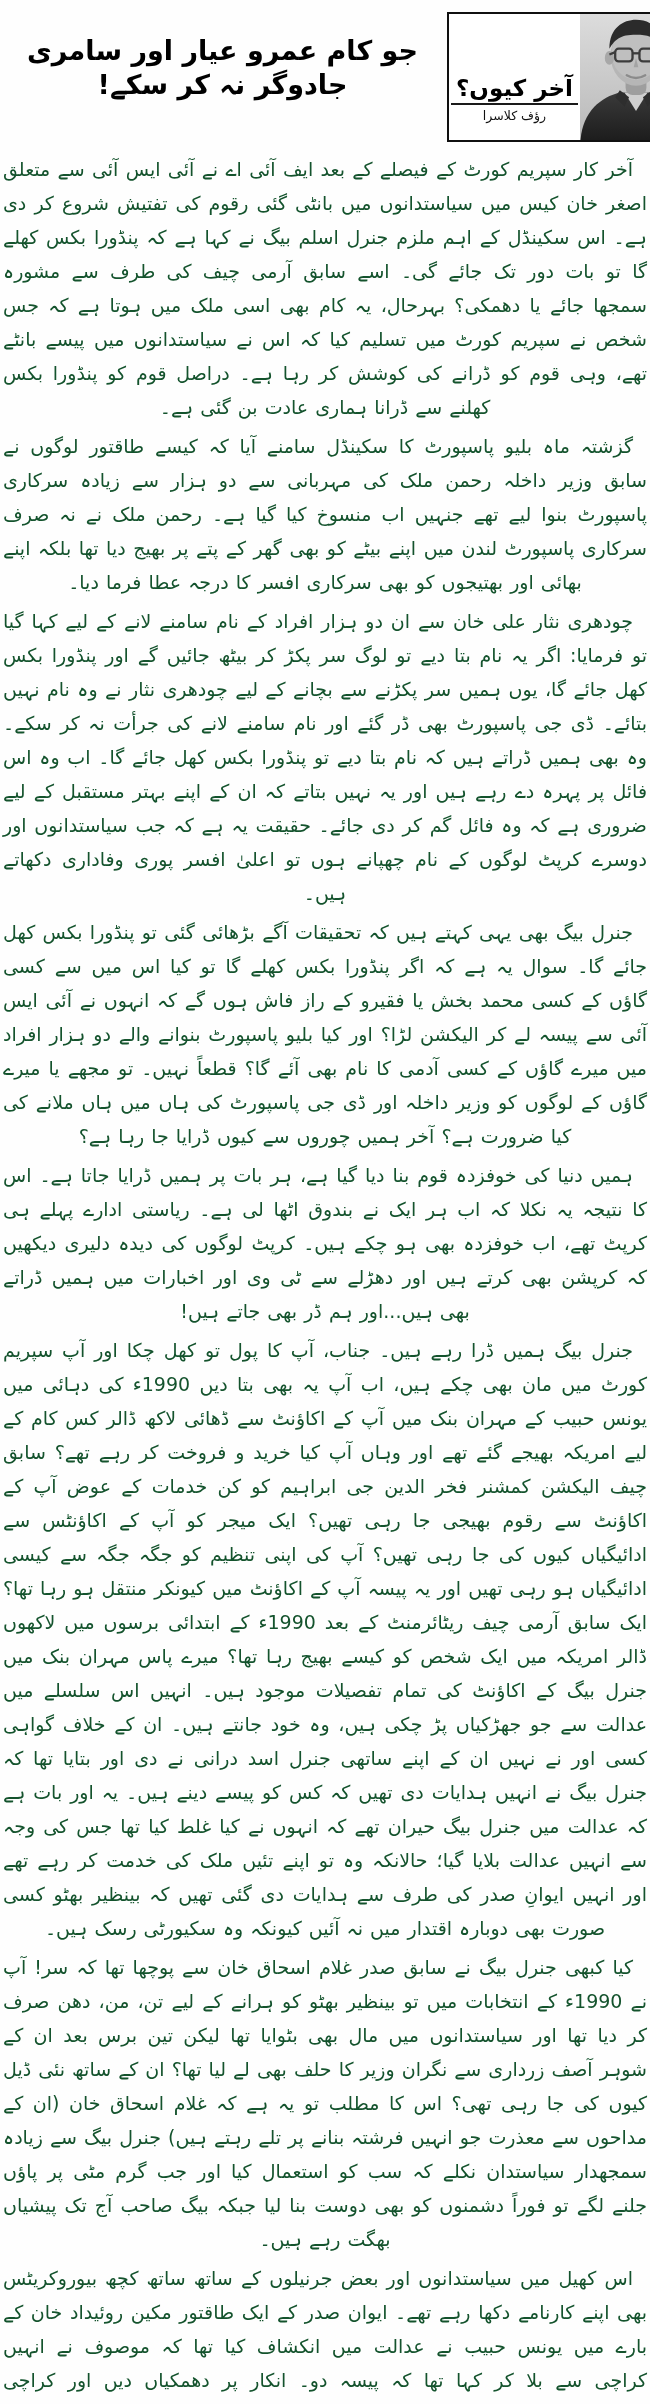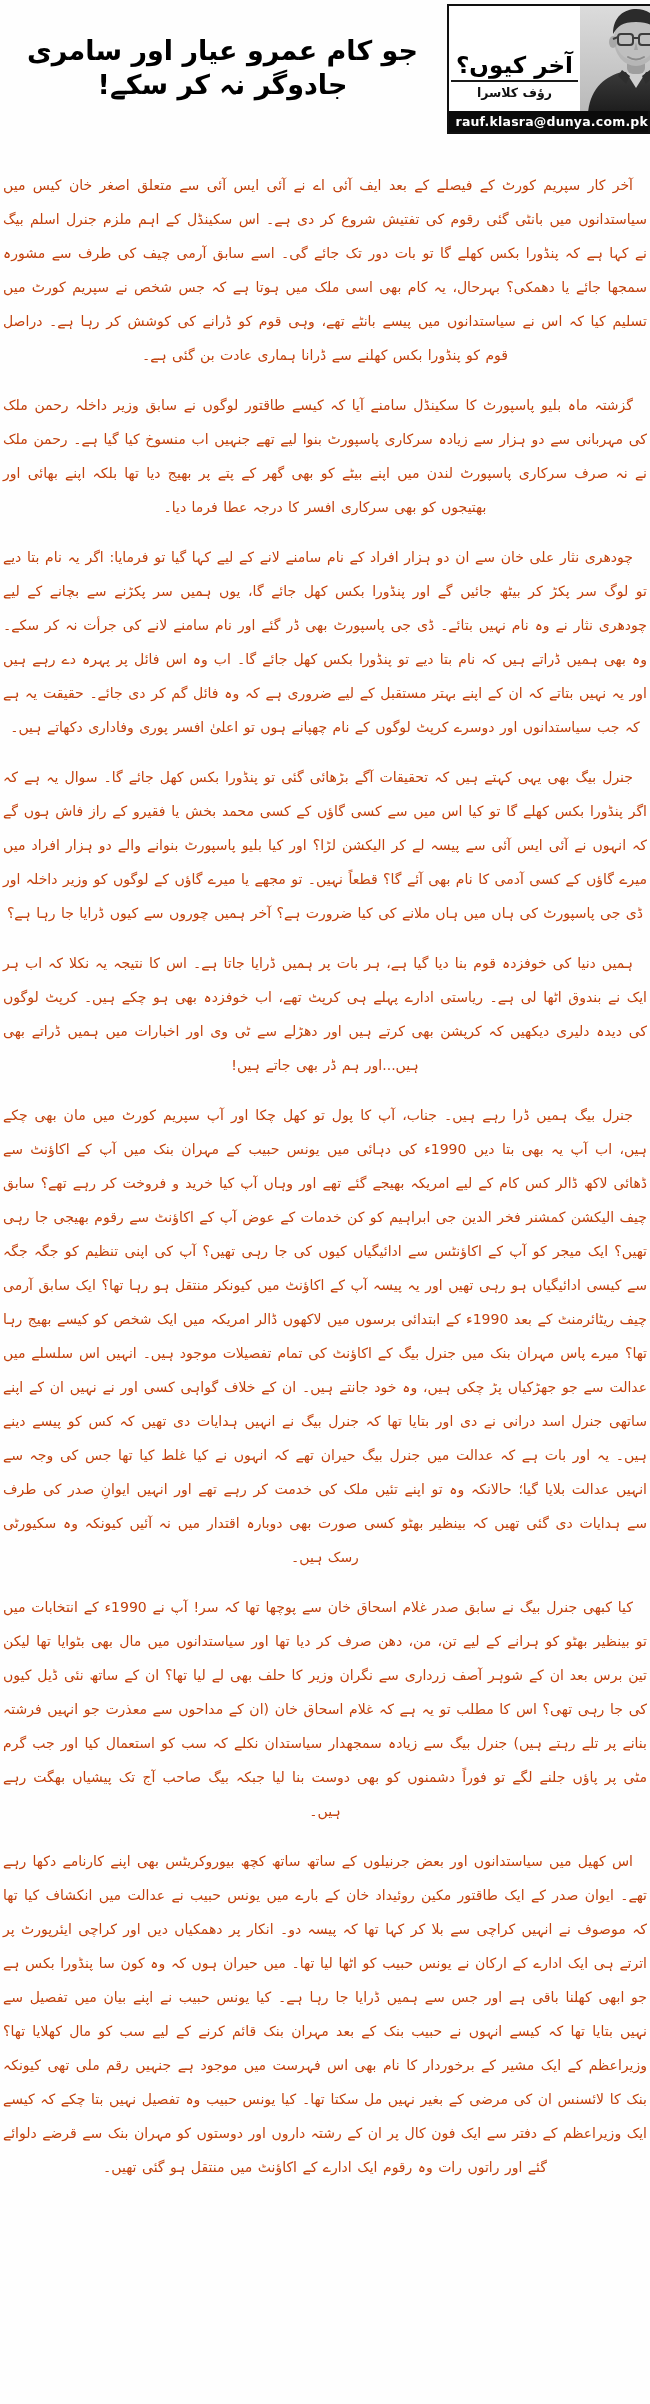--- a/index.html
+++ b/index.html
@@ -15,63 +15,63 @@
   
   .masthead{position:relative;height:150px;}
   .headline{
     position:absolute;top:34px;left:0;width:445px;
     text-align:center;
     direction:rtl;
     font-size:27px;font-weight:700;color:#000;
     line-height:1.25;
   }
   .header-box{
-    position:absolute;top:4px;right:0;
+    position:absolute;top:12px;right:0;
     width:203px;height:130px;
     border:2px solid #101010;
     background:#ffffff;
-    display:flex;flex-direction:column;
+    display:flex;
     box-sizing:border-box;
   }
   .hb-main{flex:1;display:flex;min-height:0;}
   .hb-text{
     flex:1;display:flex;flex-direction:column;
     justify-content:flex-end;align-items:center;
     direction:rtl;padding:2px 2px 1px;
   }
   .hb-title{
     font-size:23px;font-weight:700;color:#000;
     padding:0 5px 2px;border-bottom:2px solid #1a1a1a;
     white-space:nowrap;
   }
-  .hb-author{font-size:12.5px;font-weight:700;color:#111;padding:3px 0 10px;}
+  .hb-author{font-size:12.5px;font-weight:400;color:#111;padding:3px 0 16px;}
   .hb-photo{width:112px;flex:0 0 112px;overflow:hidden;background:#cfcfcf;}
   .hb-photo svg{display:block;width:100%;height:100%;}
   .hb-email{
     height:21px;flex:0 0 21px;
     background:#0b0b0b;color:#ffffff;
     font-size:12.5px;font-weight:700;
     text-align:right;line-height:21px;
     direction:ltr;letter-spacing:.2px;
   }
   
   .article{
     direction:rtl;
     padding:2px 3px 0;
   }
   .article p{
-    margin:16px 0 5px;
-    font-size:14px;
+    margin:0 0 5px;
+    font-size:19px;
     line-height:34px;
     text-align:justify;
     text-align-last:center;
     -moz-text-align-last:center;
     text-indent:14px;
     word-spacing:1px;
-    color:#c2410c;
+    color:#14532d;
   }
 </style>
 </head>
 <body>
 
 <div class="page">
 
   <div class="masthead">
 
     <div class="headline">جو کام عمرو عیار اور سامری جادوگر نہ کر سکے!</div>

